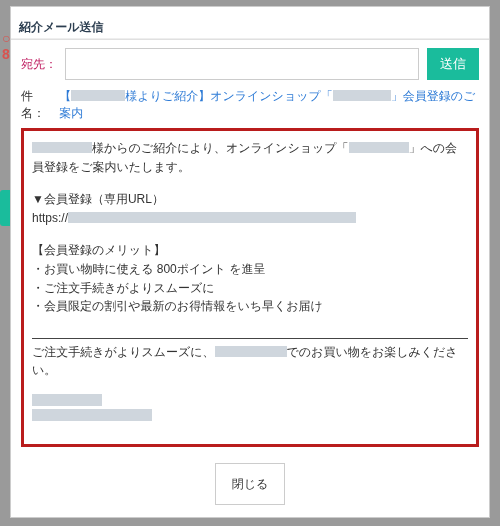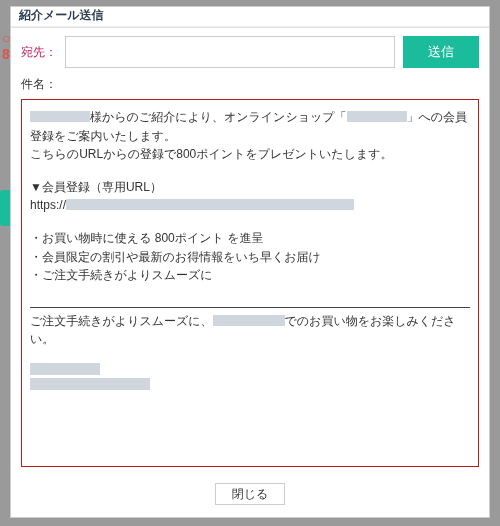--- a/index.html
+++ b/index.html
@@ -7,53 +7,53 @@
   body { background: #999; display: flex; }
   .backdrop { width: 500px; height: 526px; background: #9a9a9a; position: relative; }
   .faint { position: absolute; left: 2px; top: 30px; color: #d9534f; font-weight: 700; font-size: 14px; }
   .faint2 { position: absolute; left: 2px; top: 46px; color: #d9534f; font-weight: 700; font-size: 14px; }
   .sidebar-btn { position:absolute; left:0; top:190px; width:14px; height:36px; background:#1abc9c; border-radius:3px 0 0 3px; }
   .modal {
     position: absolute; left: 10px; top: 6px; width: 480px; height: 512px;
     background: #fff; border: 1px solid #ccc;
     display: flex; flex-direction: column;
   }
-  .modal-header { padding: 0 8px 2px 8px; border-bottom: 1px solid #eee; }
+  .modal-header { padding: 12px 8px 2px 8px; border-bottom: 1px solid #eee; }
   .modal-title { font-size: 12px; font-weight: 700; color: #2c3e50; }
   .hr-accent { height: 1px; background: #e0e0e0; }
   .row { display: flex; align-items: center; padding: 8px 10px 6px 10px; gap: 8px; }
   .label { font-size: 12px; color: #be185d; white-space: nowrap; }
   .to-input {
     flex: 1; height: 32px; border: 1px solid #ccc; padding: 4px 6px; font-size: 12px;
   }
   .send-btn {
-    width: 76px; height: 32px; background: #1abc9c; color: #fff; border: none;
+    width: 52px; height: 32px; background: #1abc9c; color: #fff; border: none;
     font-size: 13px; cursor: pointer;
   }
   .subject-row { display: flex; align-items: flex-start; padding: 2px 10px 6px 10px; gap: 4px; font-size: 12px; color: #2e7bd6; }
   .subject-label { color: #333; }
   .mask { display: inline-block; background: #cfd6dd; height: 11px; vertical-align: -1px; }
   .m-a { width: 54px; }
   .m-b { width: 58px; }
   .body-box {
-    margin: 0 10px 6px 10px; flex: 1; border: 1px solid #b91c1c; padding: 8px 8px;
+    margin: 0 10px 6px 10px; flex: 1; border: 3px solid #b91c1c; padding: 8px 8px;
     font-size: 12px; color: #333; line-height: 1.55; overflow: hidden;
   }
   .body-box p { margin: 0; }
   .blank8 { height: 14px; }
   .rule { border: 0; border-top: 1px solid #444; margin: 8px 0 4px 0; }
   .grayblock { background: #cfd6dd; display: inline-block; }
   .g1 { width: 60px; height: 11px; vertical-align: -1px; }
   .g2 { width: 288px; height: 11px; vertical-align: -1px; }
   .g3 { width: 72px; height: 11px; vertical-align: -1px; }
   .g4 { width: 70px; height: 12px; display:block; }
   .g5 { width: 120px; height: 12px; display:block; margin-top:3px; }
   .footer { display:flex; justify-content:center; align-items:center; padding:10px 0 12px 0; }
   .close-btn {
-    width: 70px; height: 22px; background:#fff; border:1px solid #ccc; font-size:12px; color:#333; cursor:pointer;
+    width: 70px; height: 42px; background:#fff; border:1px solid #ccc; font-size:12px; color:#333; cursor:pointer;
   }
 </style>
 </head>
 <body>
 
 <div class="backdrop">
   <div class="faint">○</div>
   <div class="faint2">8(</div>
   <div class="sidebar-btn"></div>
 
@@ -64,36 +64,39 @@
     <div class="hr-accent"></div>
 
     <div class="row">
       <span class="label">宛先：</span>
       <input class="to-input" type="text" style="">
       <button class="send-btn">送信</button>
     </div>
 
     <div class="subject-row">
       <span class="subject-label">件名：</span>
+      <span>
+        <span>【</span><span class="mask m-a"></span><span>様よりご紹介】オンラインショップ「</span><span class="mask m-b"></span><span>」会員登録のご案内</span>
+      </span>
     </div>
 
     <div class="body-box">
       <p>
         <span class="grayblock g1"></span><span>様からのご紹介により、オンラインショップ「</span><span class="grayblock g1"></span><span>」への会員登録をご案内いたします。</span>
       </p>
-      <p>こちらのURLからの登録で800ポイントをプレゼントいたします。</p>
       <div class="blank8"></div>
       <p>▼会員登録（専用URL）</p>
       <p>
         <span>https://</span><span class="grayblock g2"></span>
       </p>
       <div class="blank8"></div>
+      <p>【会員登録のメリット】</p>
       <p>・お買い物時に使える 800ポイント を進呈</p>
+      <p>・ご注文手続きがよりスムーズに</p>
       <p>・会員限定の割引や最新のお得情報をいち早くお届け</p>
-      <p>・ご注文手続きがよりスムーズに</p>
       <div class="blank8"></div>
       <hr class="rule">
       <p>
         <span>ご注文手続きがよりスムーズに、</span><span class="grayblock g3"></span><span>でのお買い物をお楽しみください。</span>
       </p>
       <div class="blank8"></div>
       <span class="grayblock g4"></span>
       <span class="grayblock g5"></span>
     </div>
 

